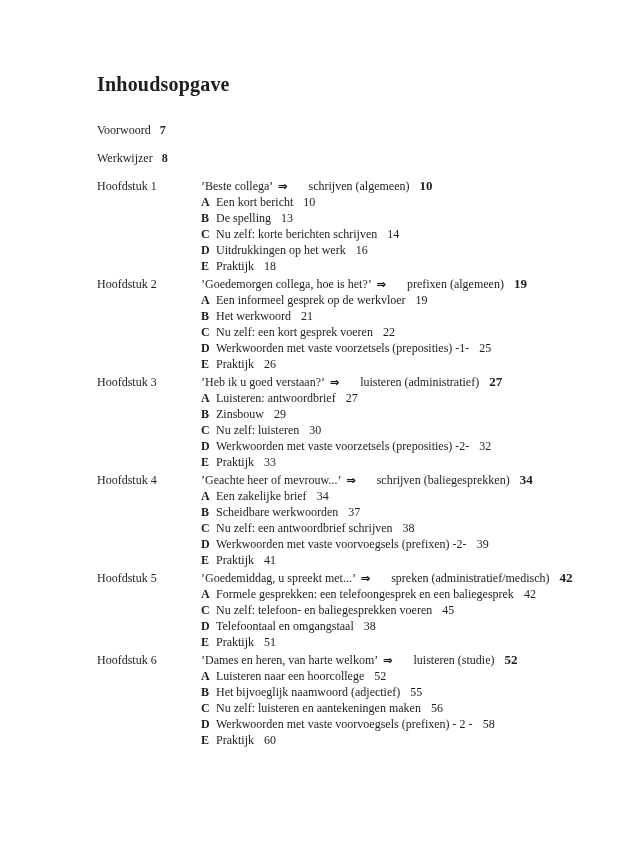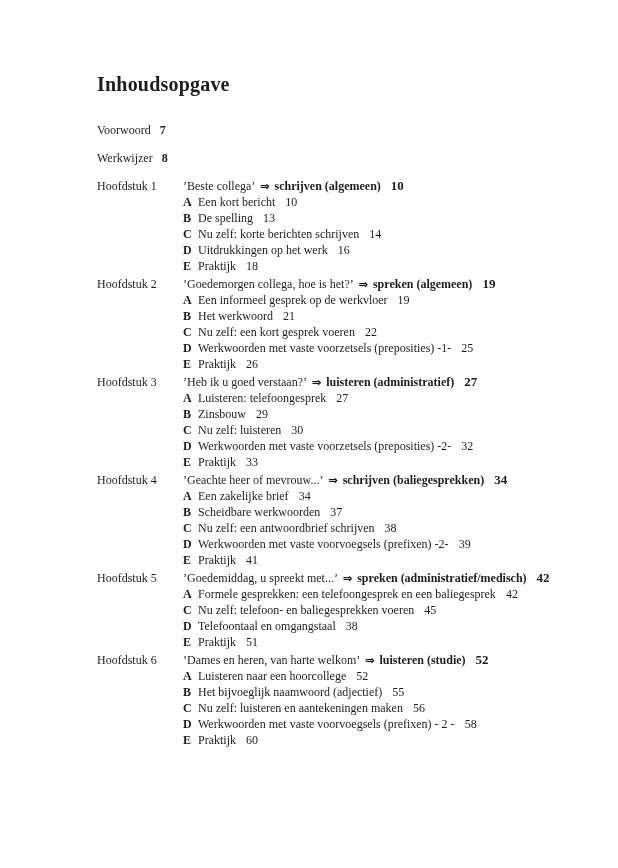--- a/index.html
+++ b/index.html
@@ -26,25 +26,26 @@
     margin-bottom:12px;
   }
   .front-page { font-weight:bold; margin-left:9px; }
   .toc { margin:12px 0 0 97px; }
   .chapter { margin-bottom:2px; }
   .row {
     display:grid;
     grid-template-columns:86px 1fr;
     font-size:12px;
     line-height:16px;
+    gap:18px;
   }
   .chapter-label { white-space:nowrap; }
   .head-line { white-space:nowrap; }
   .arrow { font-weight:bold; margin:0 5px; font-size:11px; }
-  .theme { font-weight:bold; }
+  .theme { font-weight:normal;margin-left:16px; }
   .chapter-page { font-weight:bold; font-size:13px; margin-left:10px; }
   .letter { font-weight:bold; display:inline-block; min-width:15px; }
   .pagenum { margin-left:10px; }
 </style>
 </head>
 <body>
 
 <div class="page">
 
   <h1 class="title">Inhoudsopgave</h1>
@@ -83,21 +84,21 @@
         </div>
       <div class="row">
           <span></span>
           <span><span class="letter">E</span><span>Praktijk</span><span class="pagenum">18</span></span>
         </div>
     </section>
 
     <section class="chapter">
       <div class="row">
         <span class="chapter-label">Hoofdstuk 2</span>
-        <span class="head-line"><span>’Goedemorgen collega, hoe is het?’</span><span class="arrow">⇒</span><span class="theme">spreken (algemeen)</span><span class="chapter-page">19</span></span>
+        <span class="head-line"><span>’Goedemorgen collega, hoe is het?’</span><span class="arrow">⇒</span><span class="theme">prefixen (algemeen)</span><span class="chapter-page">19</span></span>
       </div>
       <div class="row">
           <span></span>
           <span><span class="letter">A</span><span>Een informeel gesprek op de werkvloer</span><span class="pagenum">19</span></span>
         </div>
       <div class="row">
           <span></span>
           <span><span class="letter">B</span><span>Het werkwoord</span><span class="pagenum">21</span></span>
         </div>
       <div class="row">
@@ -114,21 +115,21 @@
         </div>
     </section>
 
     <section class="chapter">
       <div class="row">
         <span class="chapter-label">Hoofdstuk 3</span>
         <span class="head-line"><span>’Heb ik u goed verstaan?’</span><span class="arrow">⇒</span><span class="theme">luisteren (administratief)</span><span class="chapter-page">27</span></span>
       </div>
       <div class="row">
           <span></span>
-          <span><span class="letter">A</span><span>Luisteren: telefoongesprek</span><span class="pagenum">27</span></span>
+          <span><span class="letter">A</span><span>Luisteren: antwoordbrief</span><span class="pagenum">27</span></span>
         </div>
       <div class="row">
           <span></span>
           <span><span class="letter">B</span><span>Zinsbouw</span><span class="pagenum">29</span></span>
         </div>
       <div class="row">
           <span></span>
           <span><span class="letter">C</span><span>Nu zelf: luisteren</span><span class="pagenum">30</span></span>
         </div>
       <div class="row">

